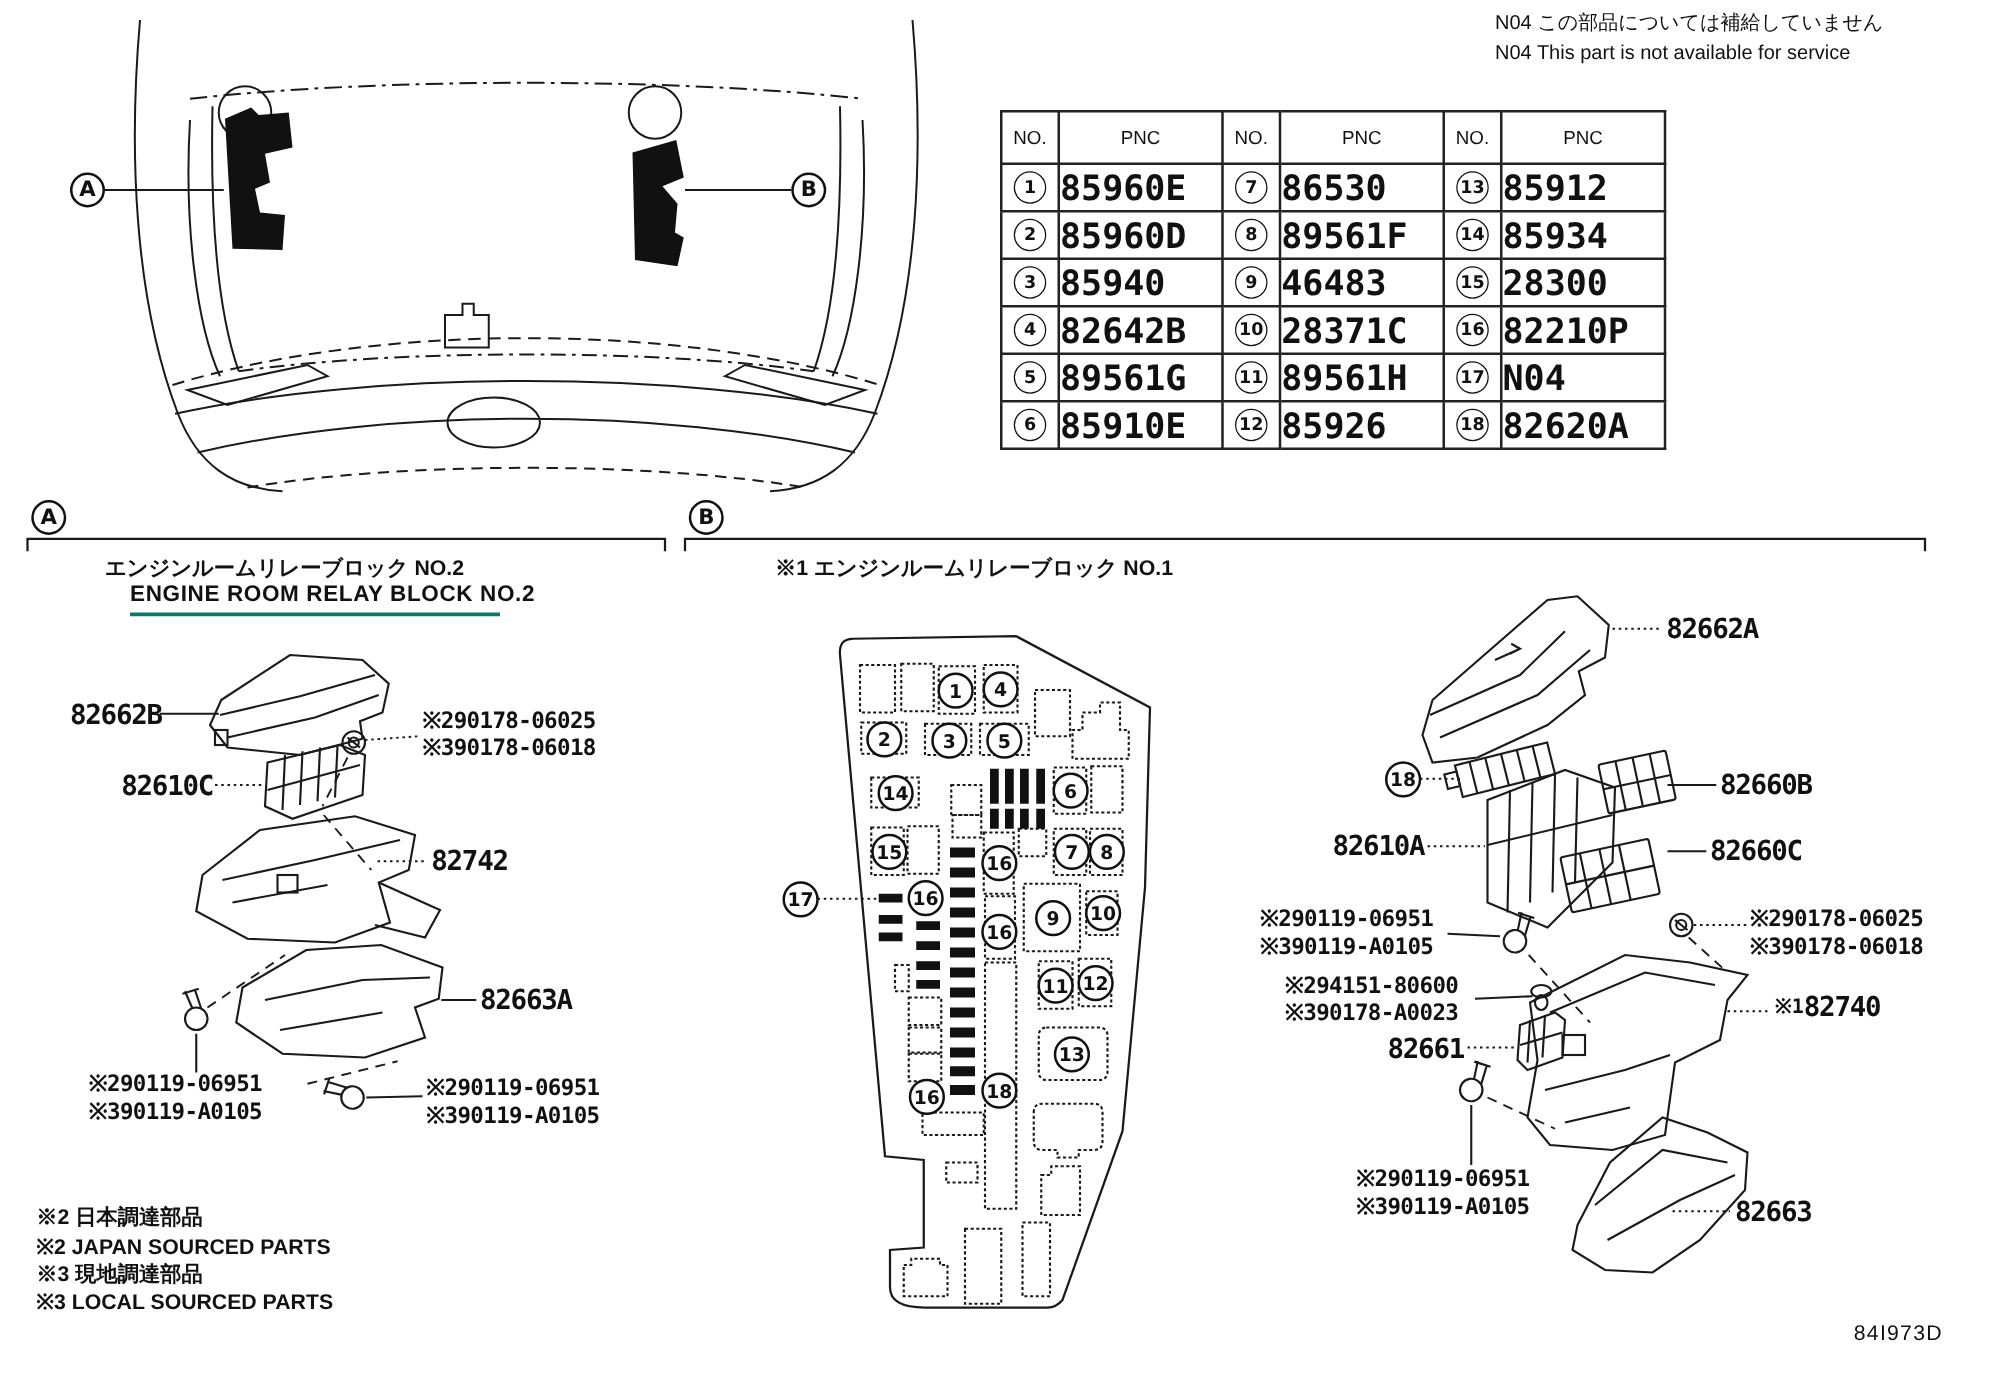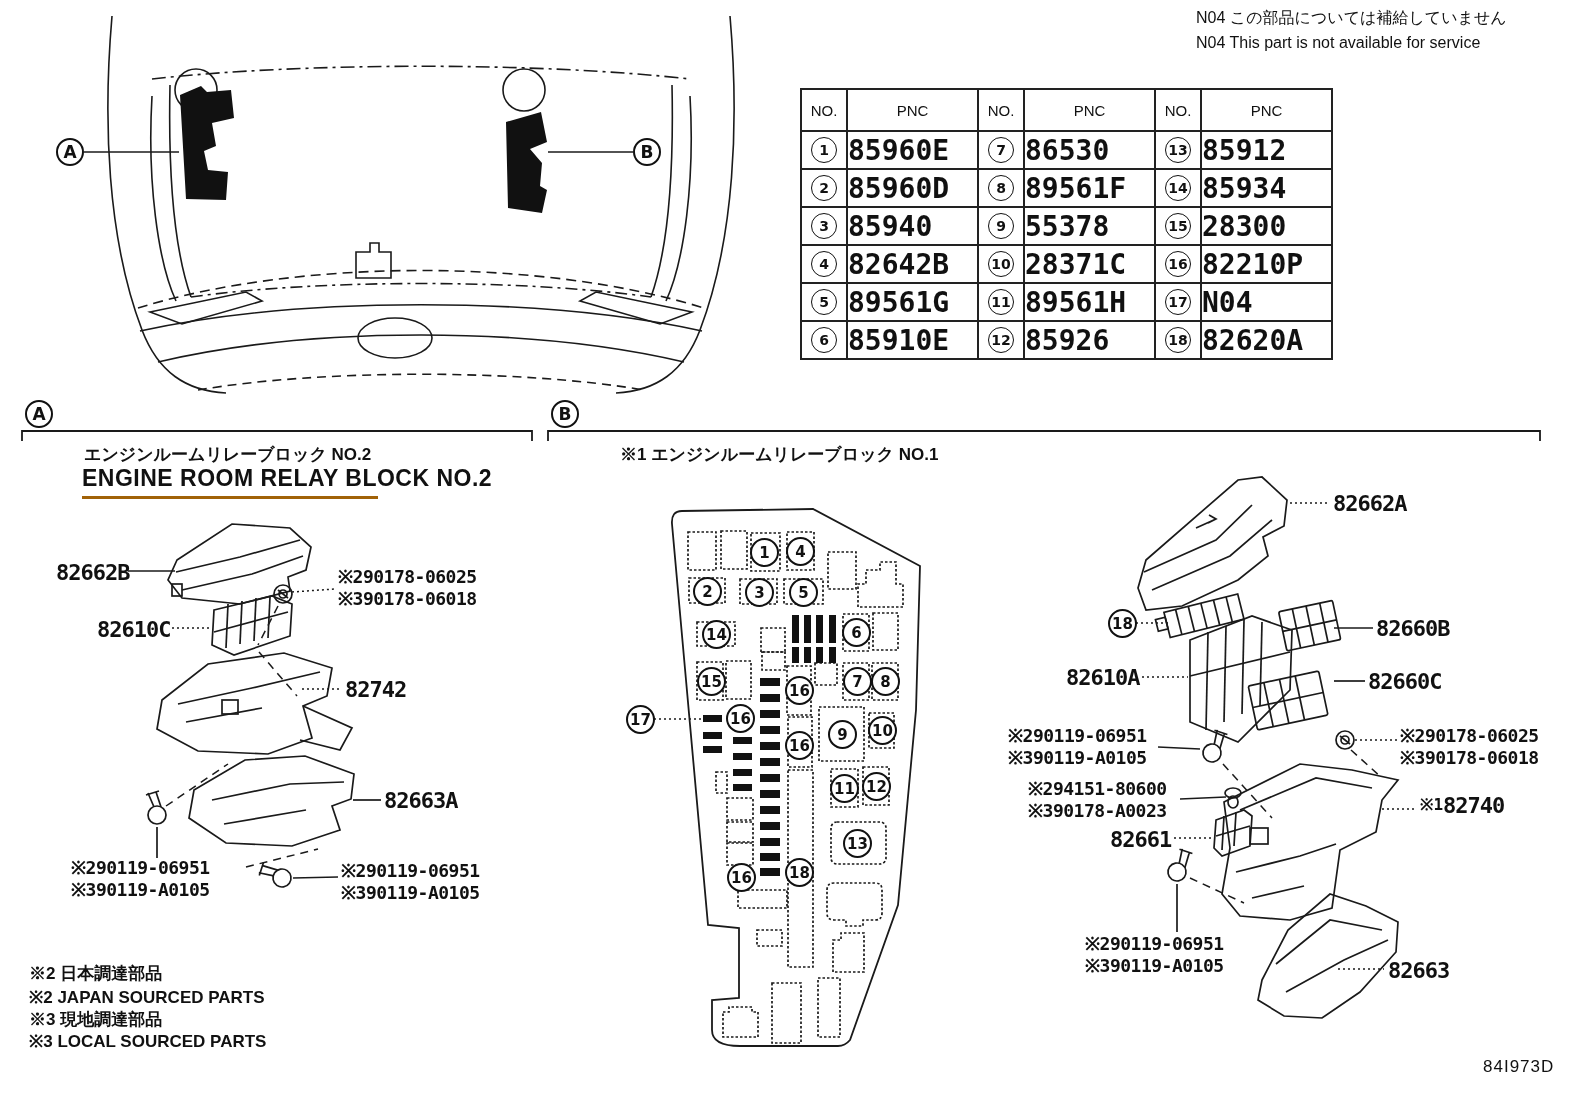--- a/index.html
+++ b/index.html
@@ -13,21 +13,21 @@
   .small-pre{font-size:16px;vertical-align:3px;}
   .note-txt{font-size:16px;}
   .foot-txt{font-size:17px;line-height:21px;font-weight:bold;font-family:"Liberation Sans",sans-serif;}
   .circ{position:absolute;border:2px solid #111;border-radius:50%;background:#fff;
         display:flex;align-items:center;justify-content:center;box-sizing:border-box;
         font-family:"DejaVu Sans",sans-serif;font-weight:bold;}
   .fc{width:29px;height:29px;font-size:15px;}
   .mk{width:28px;height:28px;font-size:17px;}
   .tc{width:26px;height:26px;font-size:14px;border-width:1.8px;position:static;display:inline-flex;}
   .sec-jp{font-size:17px;font-weight:bold;}
-  .sec-en{font-size:23px;font-weight:bold;letter-spacing:0.5px;border-bottom:3px solid #a16207;padding-bottom:4px;}
+  .sec-en{font-size:18px;font-weight:bold;letter-spacing:0.5px;border-bottom:3px solid #0f766e;padding-bottom:4px;margin-left:22px;}
   table.pnc{position:absolute;left:800px;top:88px;border-collapse:collapse;}
   table.pnc td,table.pnc th{border:2px solid #222;padding:0;}
   td.noc{width:44px;height:36px;text-align:center;vertical-align:middle;}
   td.pnc-cell{width:129px;padding-left:12px;font-size:28px;vertical-align:middle;}
   th.hd{height:40px;font-size:15px;font-weight:normal;font-family:"Liberation Sans",sans-serif;}
 </style>
 </head>
 <body>
 
 <div class="canvas">
@@ -317,21 +317,21 @@
     <td class="pnc-cell mono">85960D</td>
     <td class="noc"><span class="circ tc">8</span></td>
     <td class="pnc-cell mono">89561F</td>
     <td class="noc"><span class="circ tc">14</span></td>
     <td class="pnc-cell mono">85934</td>
   </tr>
   <tr>
     <td class="noc"><span class="circ tc">3</span></td>
     <td class="pnc-cell mono">85940</td>
     <td class="noc"><span class="circ tc">9</span></td>
-    <td class="pnc-cell mono">55378</td>
+    <td class="pnc-cell mono">46483</td>
     <td class="noc"><span class="circ tc">15</span></td>
     <td class="pnc-cell mono">28300</td>
   </tr>
   <tr>
     <td class="noc"><span class="circ tc">4</span></td>
     <td class="pnc-cell mono">82642B</td>
     <td class="noc"><span class="circ tc">10</span></td>
     <td class="pnc-cell mono">28371C</td>
     <td class="noc"><span class="circ tc">16</span></td>
     <td class="pnc-cell mono">82210P</td>

